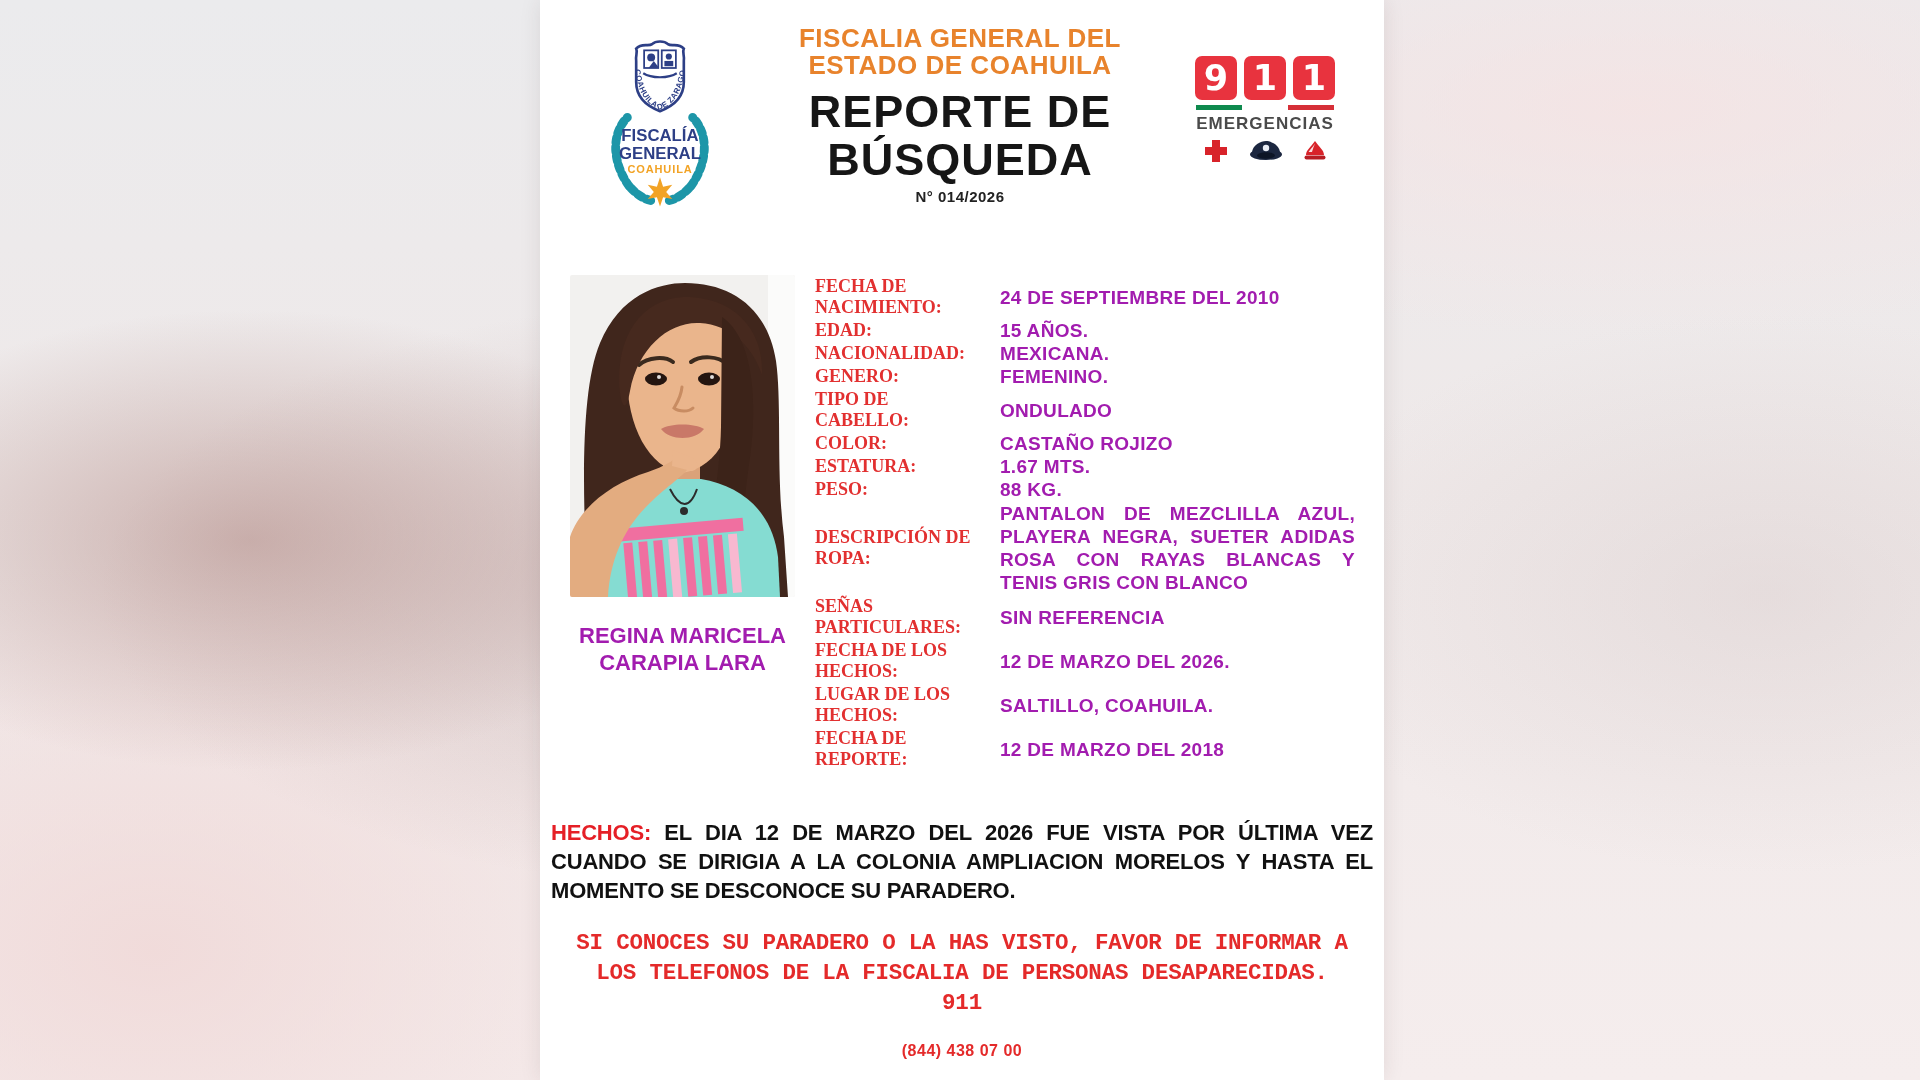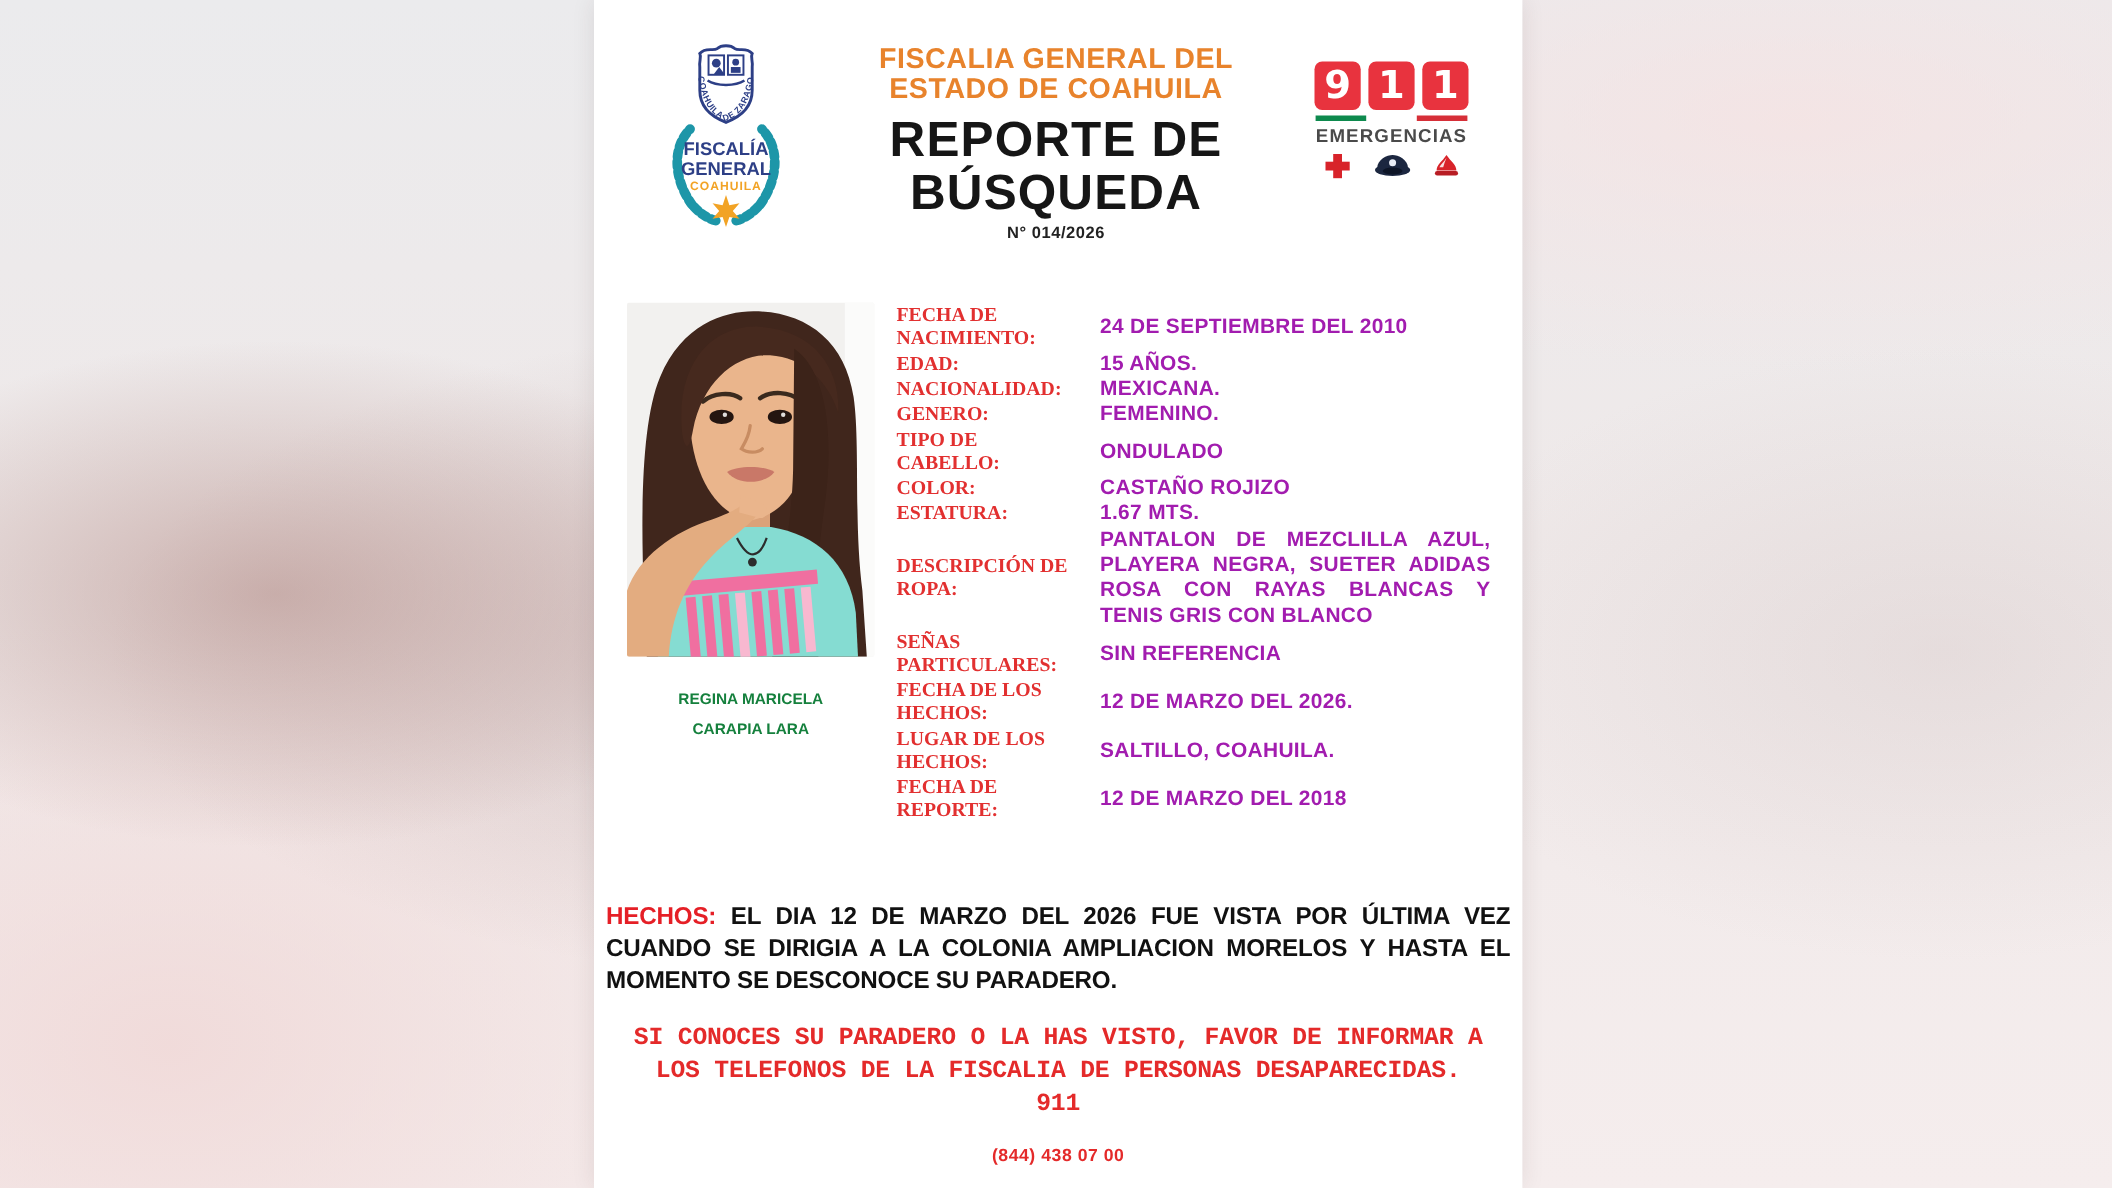--- a/index.html
+++ b/index.html
@@ -17,21 +17,21 @@
       linear-gradient(180deg,#ebebed 0%,#efe9e9 45%,#f5eded 100%);
   }
 
   .document {
     position:absolute; left:540px; top:0; width:844px; height:1080px;
     background:#ffffff; box-shadow:0 0 20px rgba(60,40,40,0.10);
   }
 
   
   .fiscalia-logo { position:absolute; left:50px; top:38px; width:140px; height:172px; }
-  .title-block { position:absolute; left:180px; top:40px; width:480px; text-align:center; }
+  .title-block { position:absolute; left:180px; top:25px; width:480px; text-align:center; }
   .agency-title { color:#e8832c; font-size:26px; line-height:27px; letter-spacing:0.5px; }
   .report-title { color:#161616; font-size:45px; line-height:48px; letter-spacing:1px; margin-top:9px; }
   .report-number { color:#222; font-size:15px; margin-top:4px; letter-spacing:0.5px; }
 
   .nine-one-one { position:absolute; left:655px; top:56px; width:140px; }
   .digits { display:flex; gap:7px; justify-content:center; }
   .digit-box {
     width:42px; height:44px; background:#e8333e; border-radius:7px;
     color:#fff; font-size:35px; font-family:"DejaVu Sans", sans-serif; font-weight:bold;
     display:flex; align-items:center; justify-content:center;
@@ -42,21 +42,21 @@
   .em-caption { text-align:center; color:#4a4a4a; font-size:17px; letter-spacing:1px; margin-top:4px; }
   .em-icons { display:flex; justify-content:space-between; align-items:center; padding:4px 8px 0 8px; }
 
   
   .person-photo {
     position:absolute; left:30px; top:275px; width:225px; height:322px;
     border-radius:2px; overflow:hidden;
   }
   .person-name {
     position:absolute; left:0; top:622px; width:285px; text-align:center;
-    color:#15803d; font-size:14px; line-height:27px;
+    color:#a21caf; font-size:22px; line-height:27px;
   }
   .fields { position:absolute; left:275px; top:276px; width:540px; }
   .field-row { display:grid; grid-template-columns:185px 1fr; align-items:center; margin-bottom:2px; }
   .field-label { color:#e23030; font-size:18px; line-height:21px; white-space:pre-line;font-family:Liberation Serif, serif; }
   .field-value { color:#a21caf; font-size:19px; line-height:21px; letter-spacing:0.3px; }
   .field-value.justify { text-align:justify; line-height:23px; }
 
   
   .hechos {
     position:absolute; left:11px; top:818px; width:822px;
@@ -225,20 +225,24 @@
     </div>
     <div class="field-row">
       <div class="field-label">COLOR:</div>
       <div class="field-value">CASTAÑO ROJIZO</div>
     </div>
     <div class="field-row">
       <div class="field-label">ESTATURA:</div>
       <div class="field-value">1.67 MTS.</div>
     </div>
     <div class="field-row">
+      <div class="field-label">PESO:</div>
+      <div class="field-value">88 KG.</div>
+    </div>
+    <div class="field-row">
       <div class="field-label">DESCRIPCIÓN DE
 ROPA:</div>
       <div class="field-value justify">PANTALON DE MEZCLILLA AZUL, PLAYERA NEGRA, SUETER ADIDAS ROSA CON RAYAS BLANCAS Y TENIS GRIS CON BLANCO</div>
     </div>
     <div class="field-row">
       <div class="field-label">SEÑAS
 PARTICULARES:</div>
       <div class="field-value">SIN REFERENCIA</div>
     </div>
     <div class="field-row">

